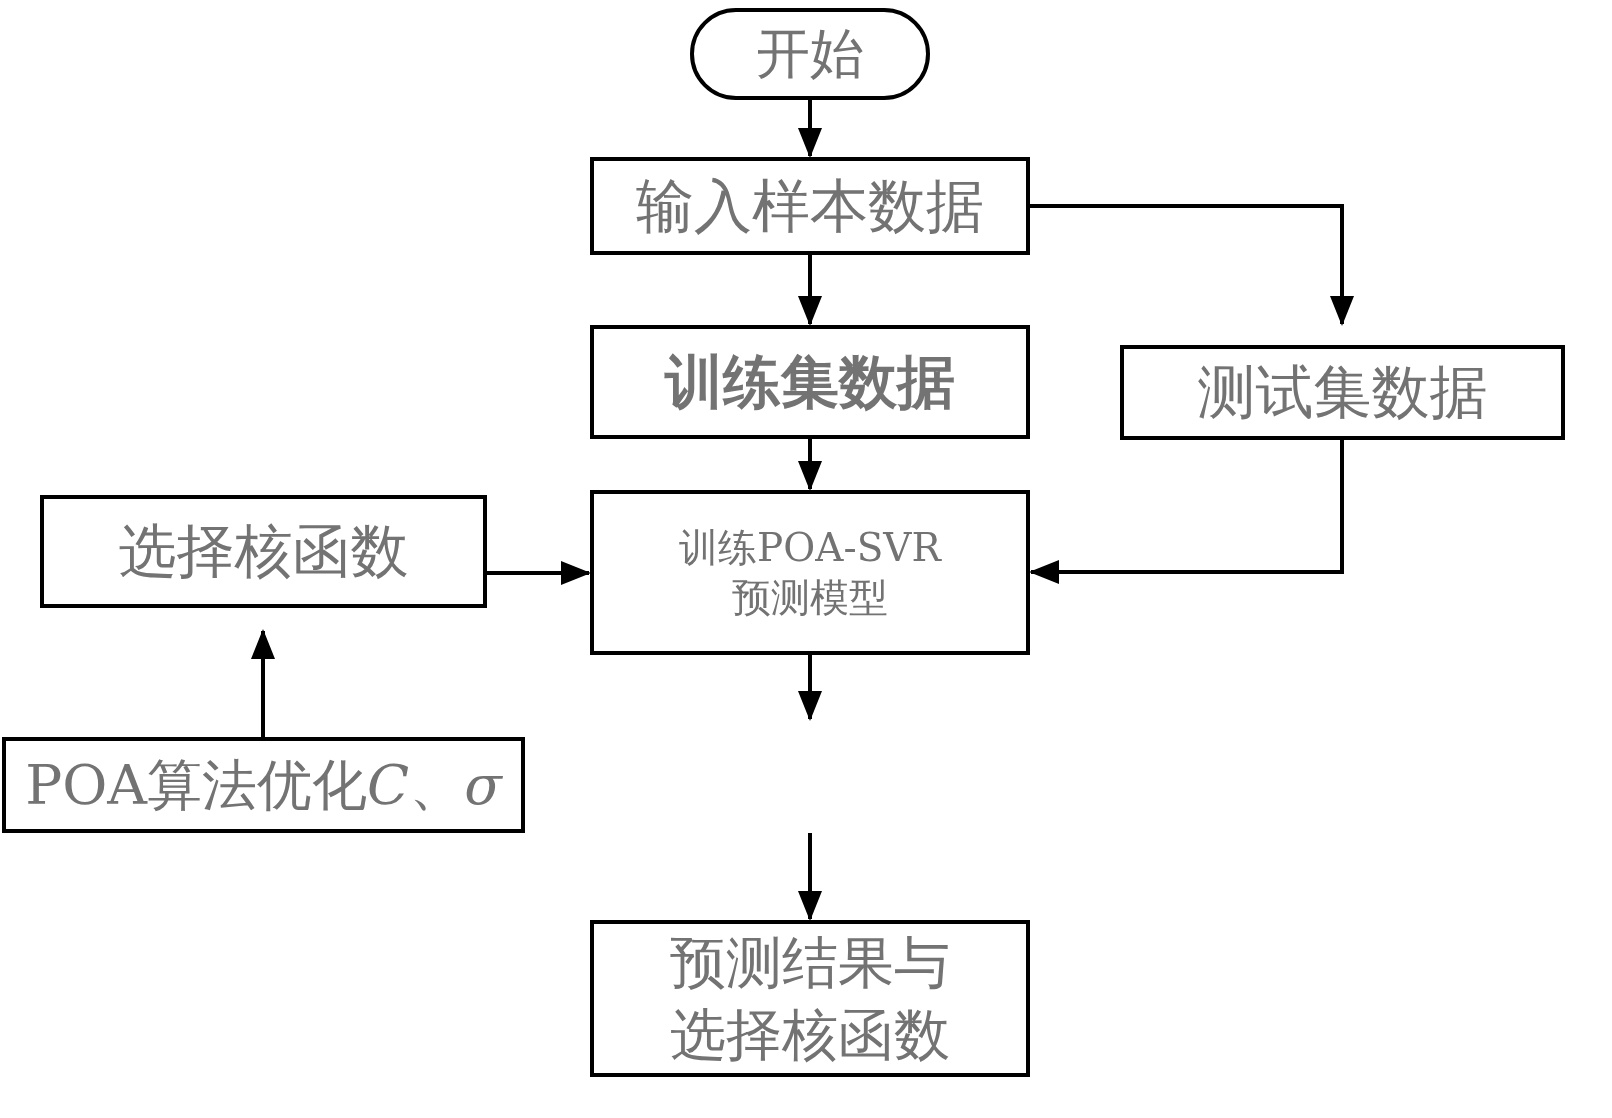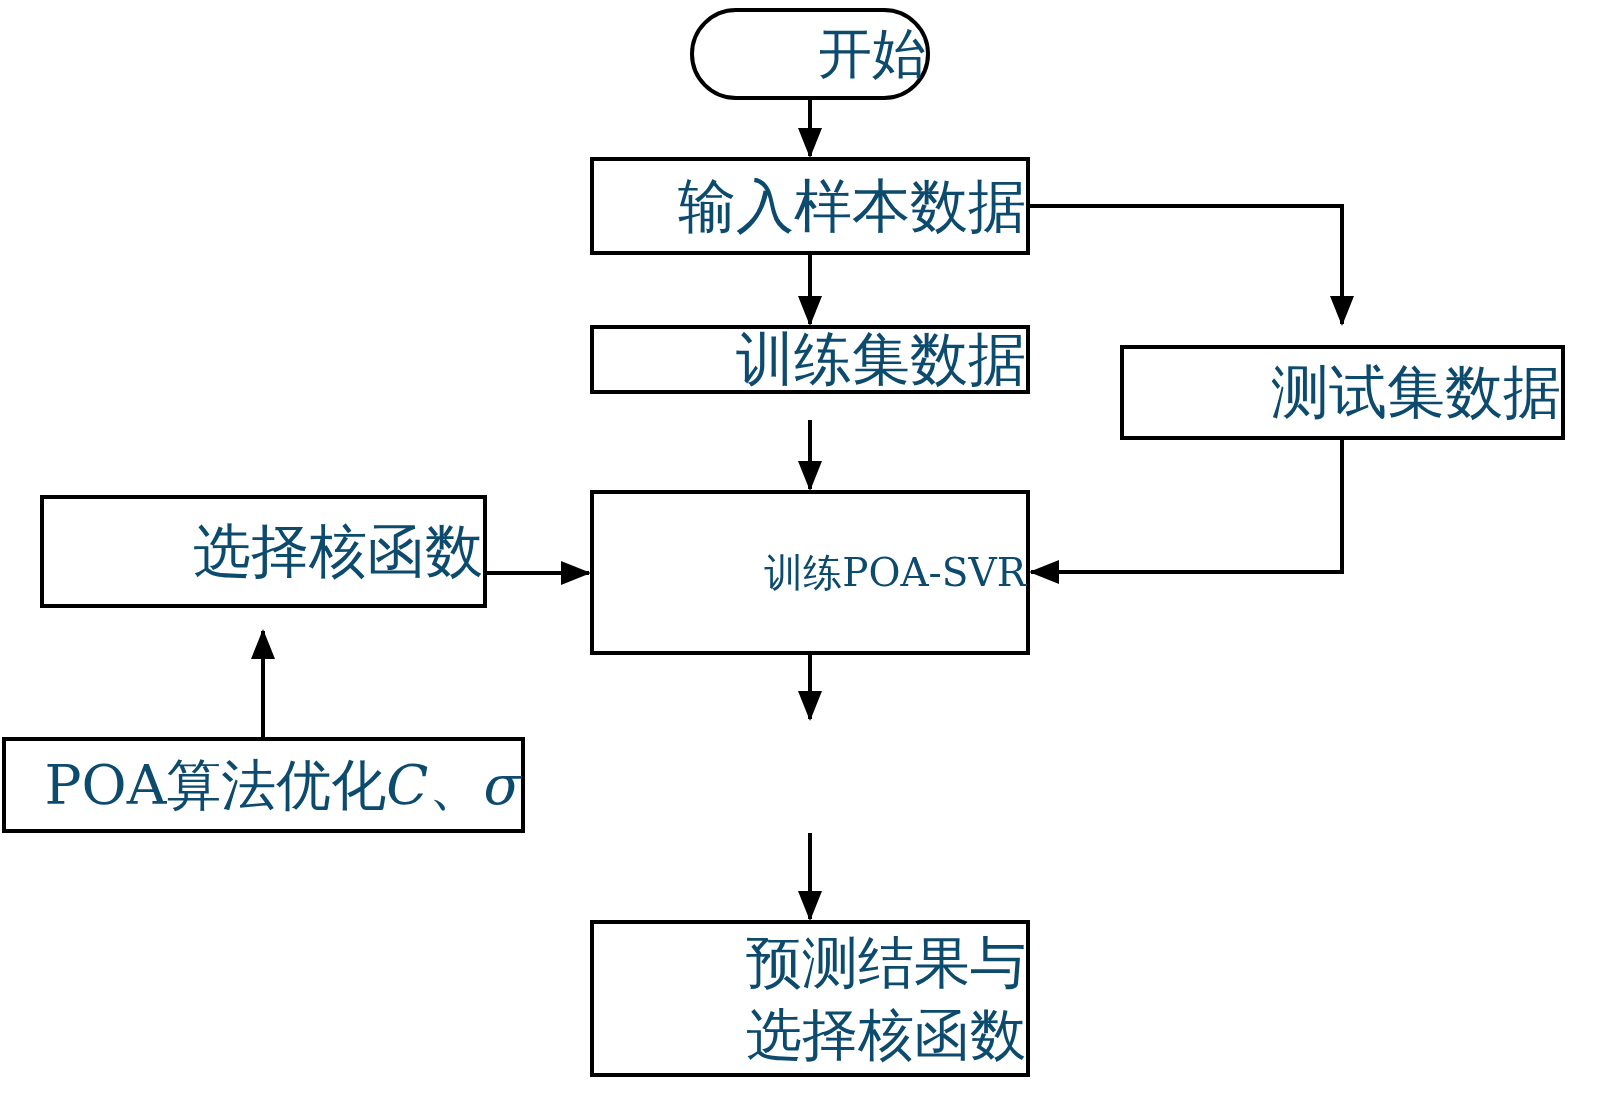--- a/index.html
+++ b/index.html
@@ -31,37 +31,37 @@
   .arrows polyline {
     fill: none;
     stroke: #000000;
     stroke-width: 4;
   }
   .node {
     position: absolute;
     box-sizing: border-box;
     display: flex;
     flex-direction: column;
-    align-items: flex-end;
+    align-items: center;
     justify-content: center;
     border: 4px solid #000000;
     background: #ffffff;
-    color: #0c4a6e;
+    color: #737373;
     font-size: 58px;
     line-height: 1.28;
     text-align: center;
     white-space: nowrap;
   }
   .start {
     left: 690px; top: 8px; width: 240px; height: 92px;
     border-radius: 46px;
     font-size: 54px;
   }
   .input-sample  { left: 590px;  top: 157px; width: 440px; height: 98px; }
-  .training-set  { left: 590px;  top: 325px; width: 440px; height: 69px; }
+  .training-set  { left: 590px;  top: 325px; width: 440px; height: 114px; font-weight: bold; }
   .test-set      { left: 1120px; top: 325px; width: 445px; height: 95px; margin-top: 20px; }
   .train-model   { left: 590px;  top: 490px; width: 440px; height: 165px; font-size: 39px; }
   .select-kernel { left: 40px;   top: 495px; width: 447px; height: 113px; }
   .poa-optimize  { left: 2px;    top: 737px; width: 523px; height: 96px; font-size: 55px; }
   .output-result { left: 590px;  top: 720px; width: 440px; height: 113px; }
   .compare       { left: 590px;  top: 920px; width: 440px; height: 157px; font-size: 56px; }
   .var-italic {
     font-style: italic;
     font-family: "DejaVu Serif", "Liberation Serif", serif;
   }
@@ -99,20 +99,21 @@
   <div class="node training-set">
     <span>训练集数据</span>
   </div>
 
   <div class="node test-set">
     <span>测试集数据</span>
   </div>
 
   <div class="node train-model">
     <span>训练POA-SVR</span>
+    <span>预测模型</span>
   </div>
 
   <div class="node select-kernel">
     <span>选择核函数</span>
   </div>
 
   <div class="node poa-optimize">
     <span>
       <span>POA算法优化</span><span class="var-italic">C</span><span>、</span><span class="var-italic">σ</span>
     </span>

